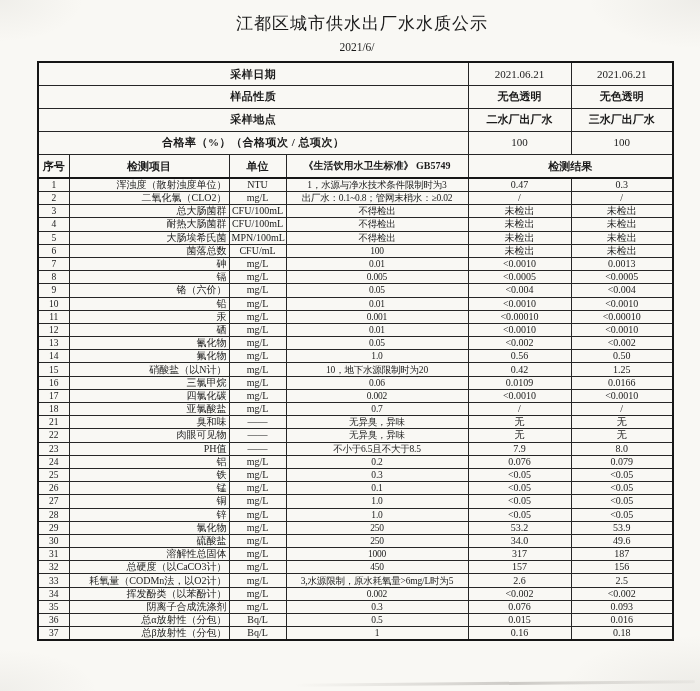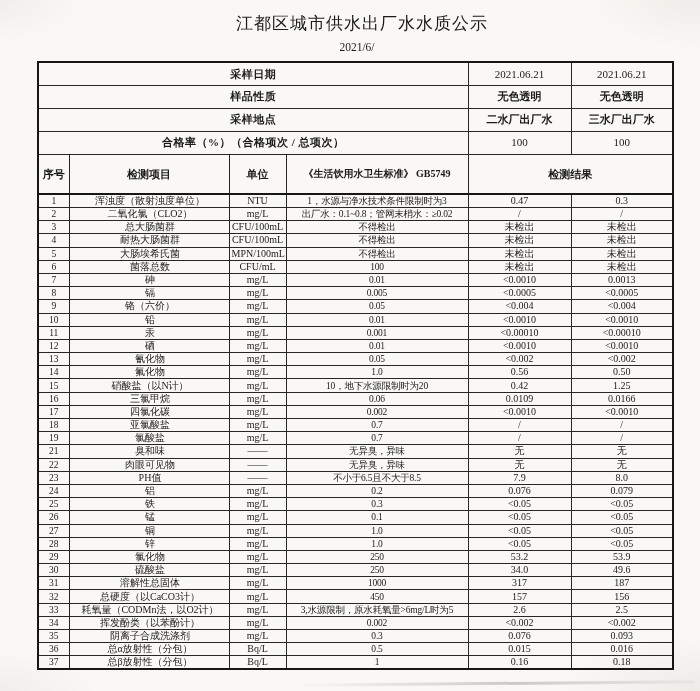--- a/index.html
+++ b/index.html
@@ -43,28 +43,28 @@
     padding: 0 2px;
     white-space: nowrap;
     overflow: hidden;
     text-align: center;
     line-height: 1.1;
   }
   tr.info { height: 23px; }
   tr.info td.ilabel { font-size: 11px; font-weight: bold; letter-spacing: 0.5px; font-family: Liberation Serif, serif; }
   tr.info td.ival  { font-size: 11px; }
   tr.info td.ival.cn { font-weight: bold; }
-  tr.cheader { height: 40px; }
+  tr.cheader { height: 24px; }
   tr.cheader td { font-size: 11px; font-weight: bold; }
   tr.cheader td.hstd { font-size: 10px; }
   tr.cheader td { border-bottom: 2px solid #161616; }
   tbody.data tr { height: 13.2px; }
   tbody.data td { font-size: 10px; line-height: 12px; }
   tbody.data td.c0 { font-size: 9.5px; }
-  tbody.data td.c1 { text-align: center; padding-left: 4px; }
+  tbody.data td.c1 { text-align: right; padding-left: 4px; }
   tbody.data td.c3 { font-size: 9.5px; letter-spacing: -0.2px; }
   .scan-streak {
     position: absolute; top: 682px; left: 295px;
     width: 400px; height: 3px;
     background: linear-gradient(90deg, rgba(100,95,90,0), rgba(100,95,90,0.30) 55%, rgba(100,95,90,0.05));
     transform: rotate(-0.5deg);
     border-radius: 2px;
   }
 </style>
 </head>
@@ -251,28 +251,20 @@
         </tr>
         <tr>
           <td class="c0">18</td>
           <td class="c1">亚氯酸盐</td>
           <td class="c2">mg/L</td>
           <td class="c3">0.7</td>
           <td class="c4">/</td>
           <td class="c5">/</td>
         </tr>
         <tr>
-          <td class="c0">19</td>
-          <td class="c1">氯酸盐</td>
-          <td class="c2">mg/L</td>
-          <td class="c3">0.7</td>
-          <td class="c4">/</td>
-          <td class="c5">/</td>
-        </tr>
-        <tr>
           <td class="c0">21</td>
           <td class="c1">臭和味</td>
           <td class="c2">——</td>
           <td class="c3">无异臭，异味</td>
           <td class="c4">无</td>
           <td class="c5">无</td>
         </tr>
         <tr>
           <td class="c0">22</td>
           <td class="c1">肉眼可见物</td>

